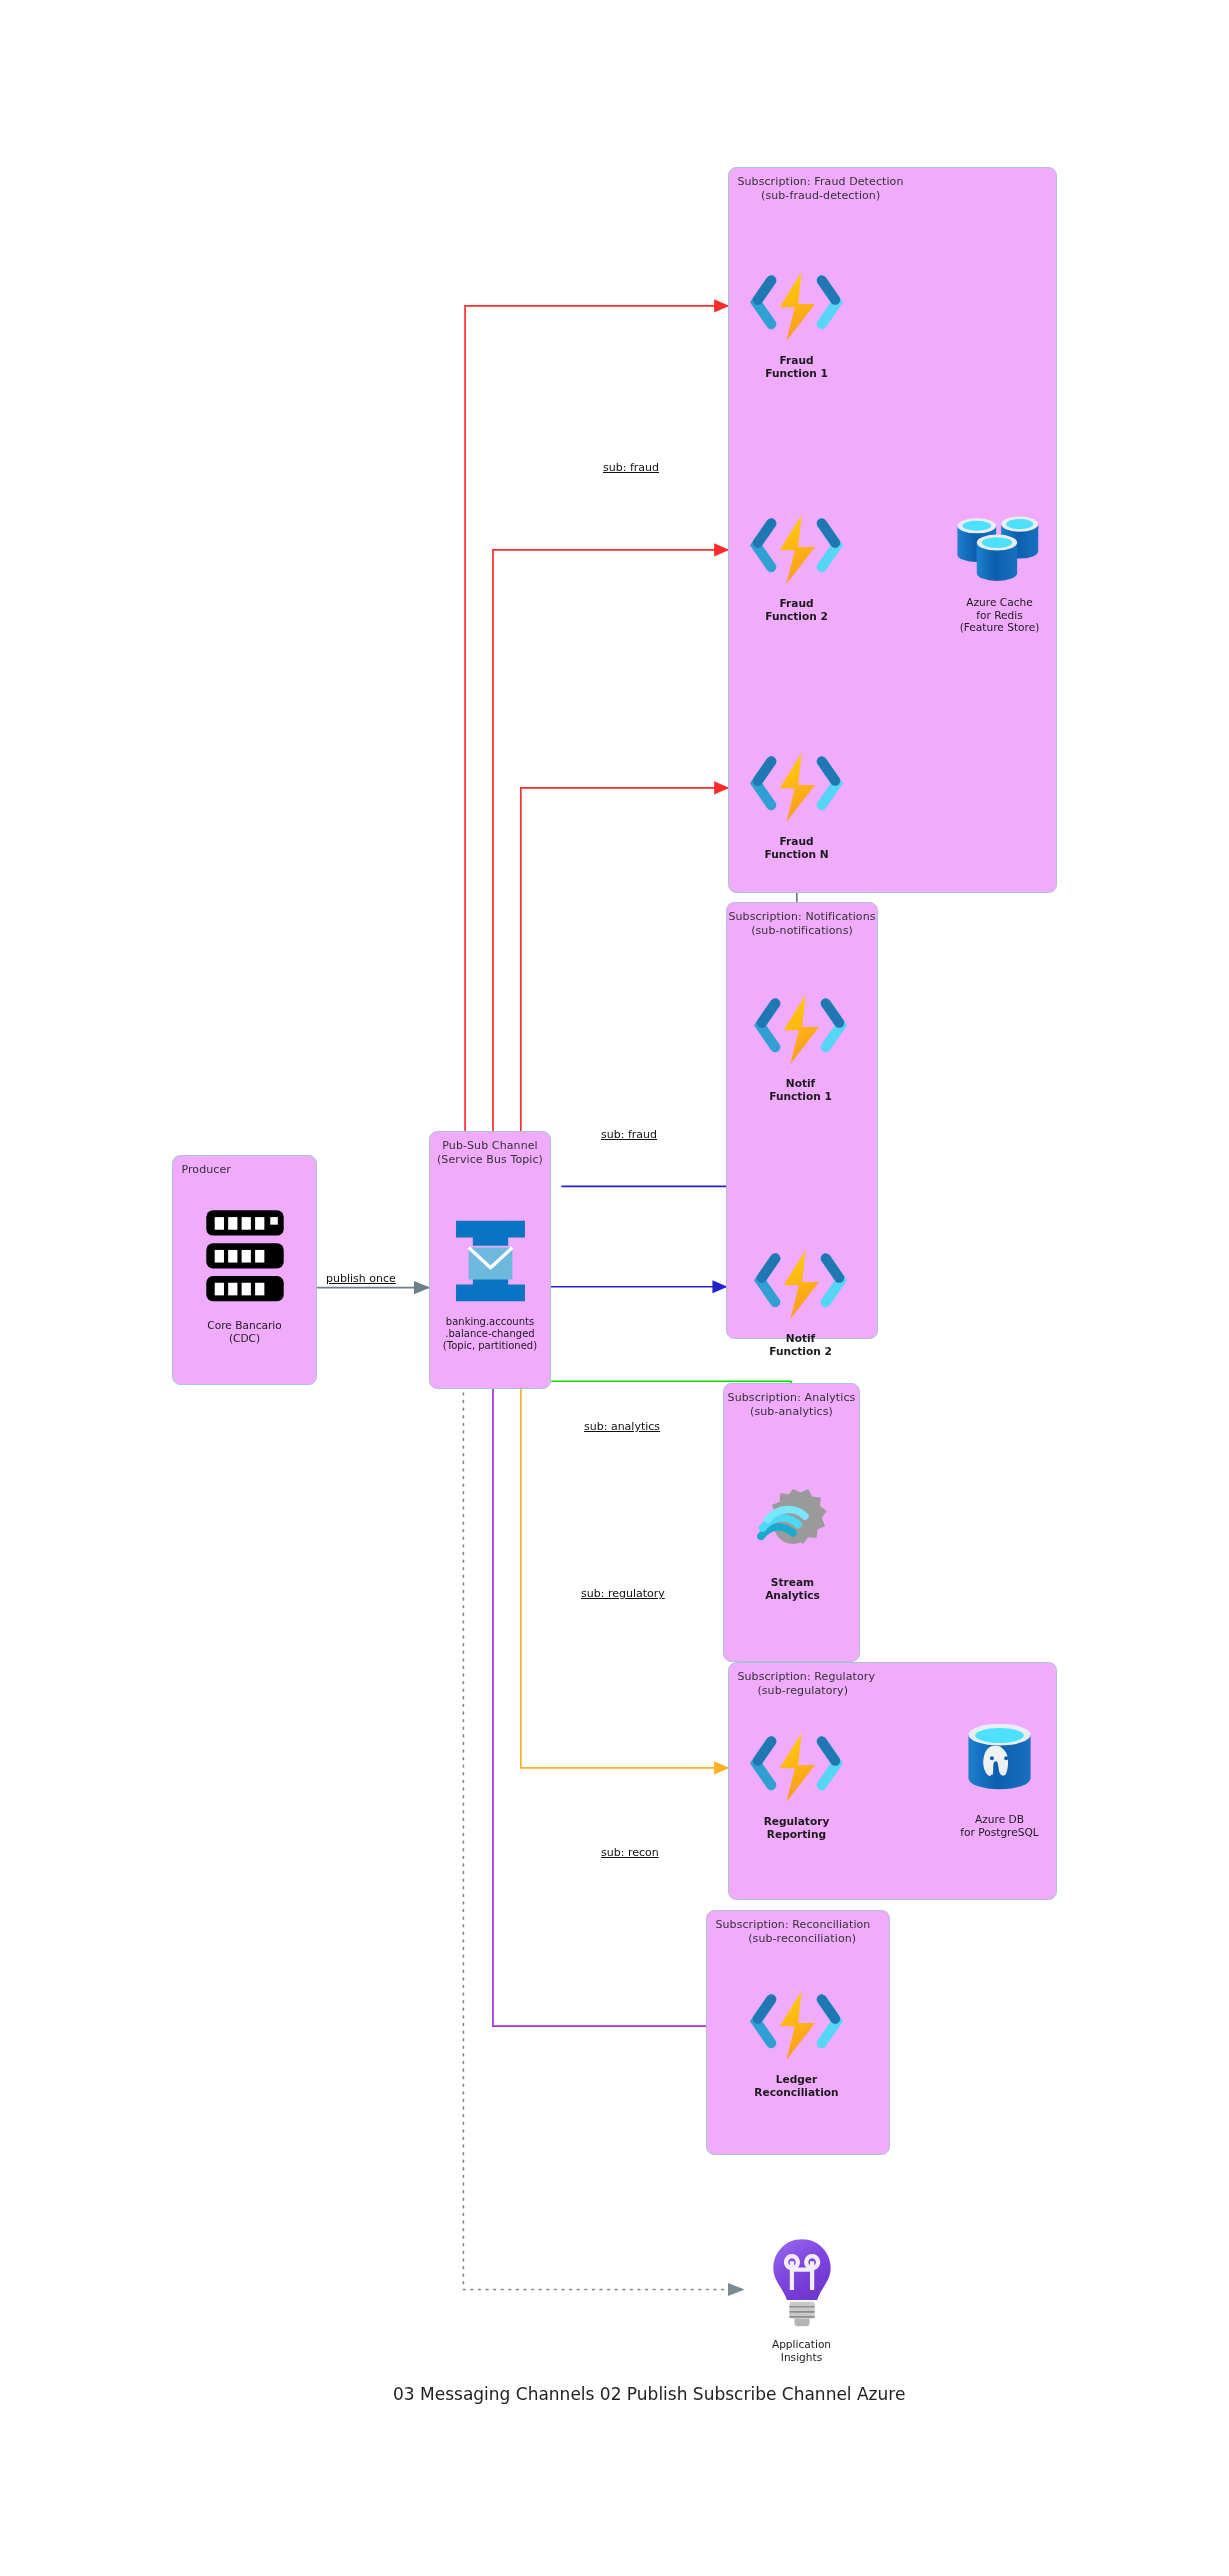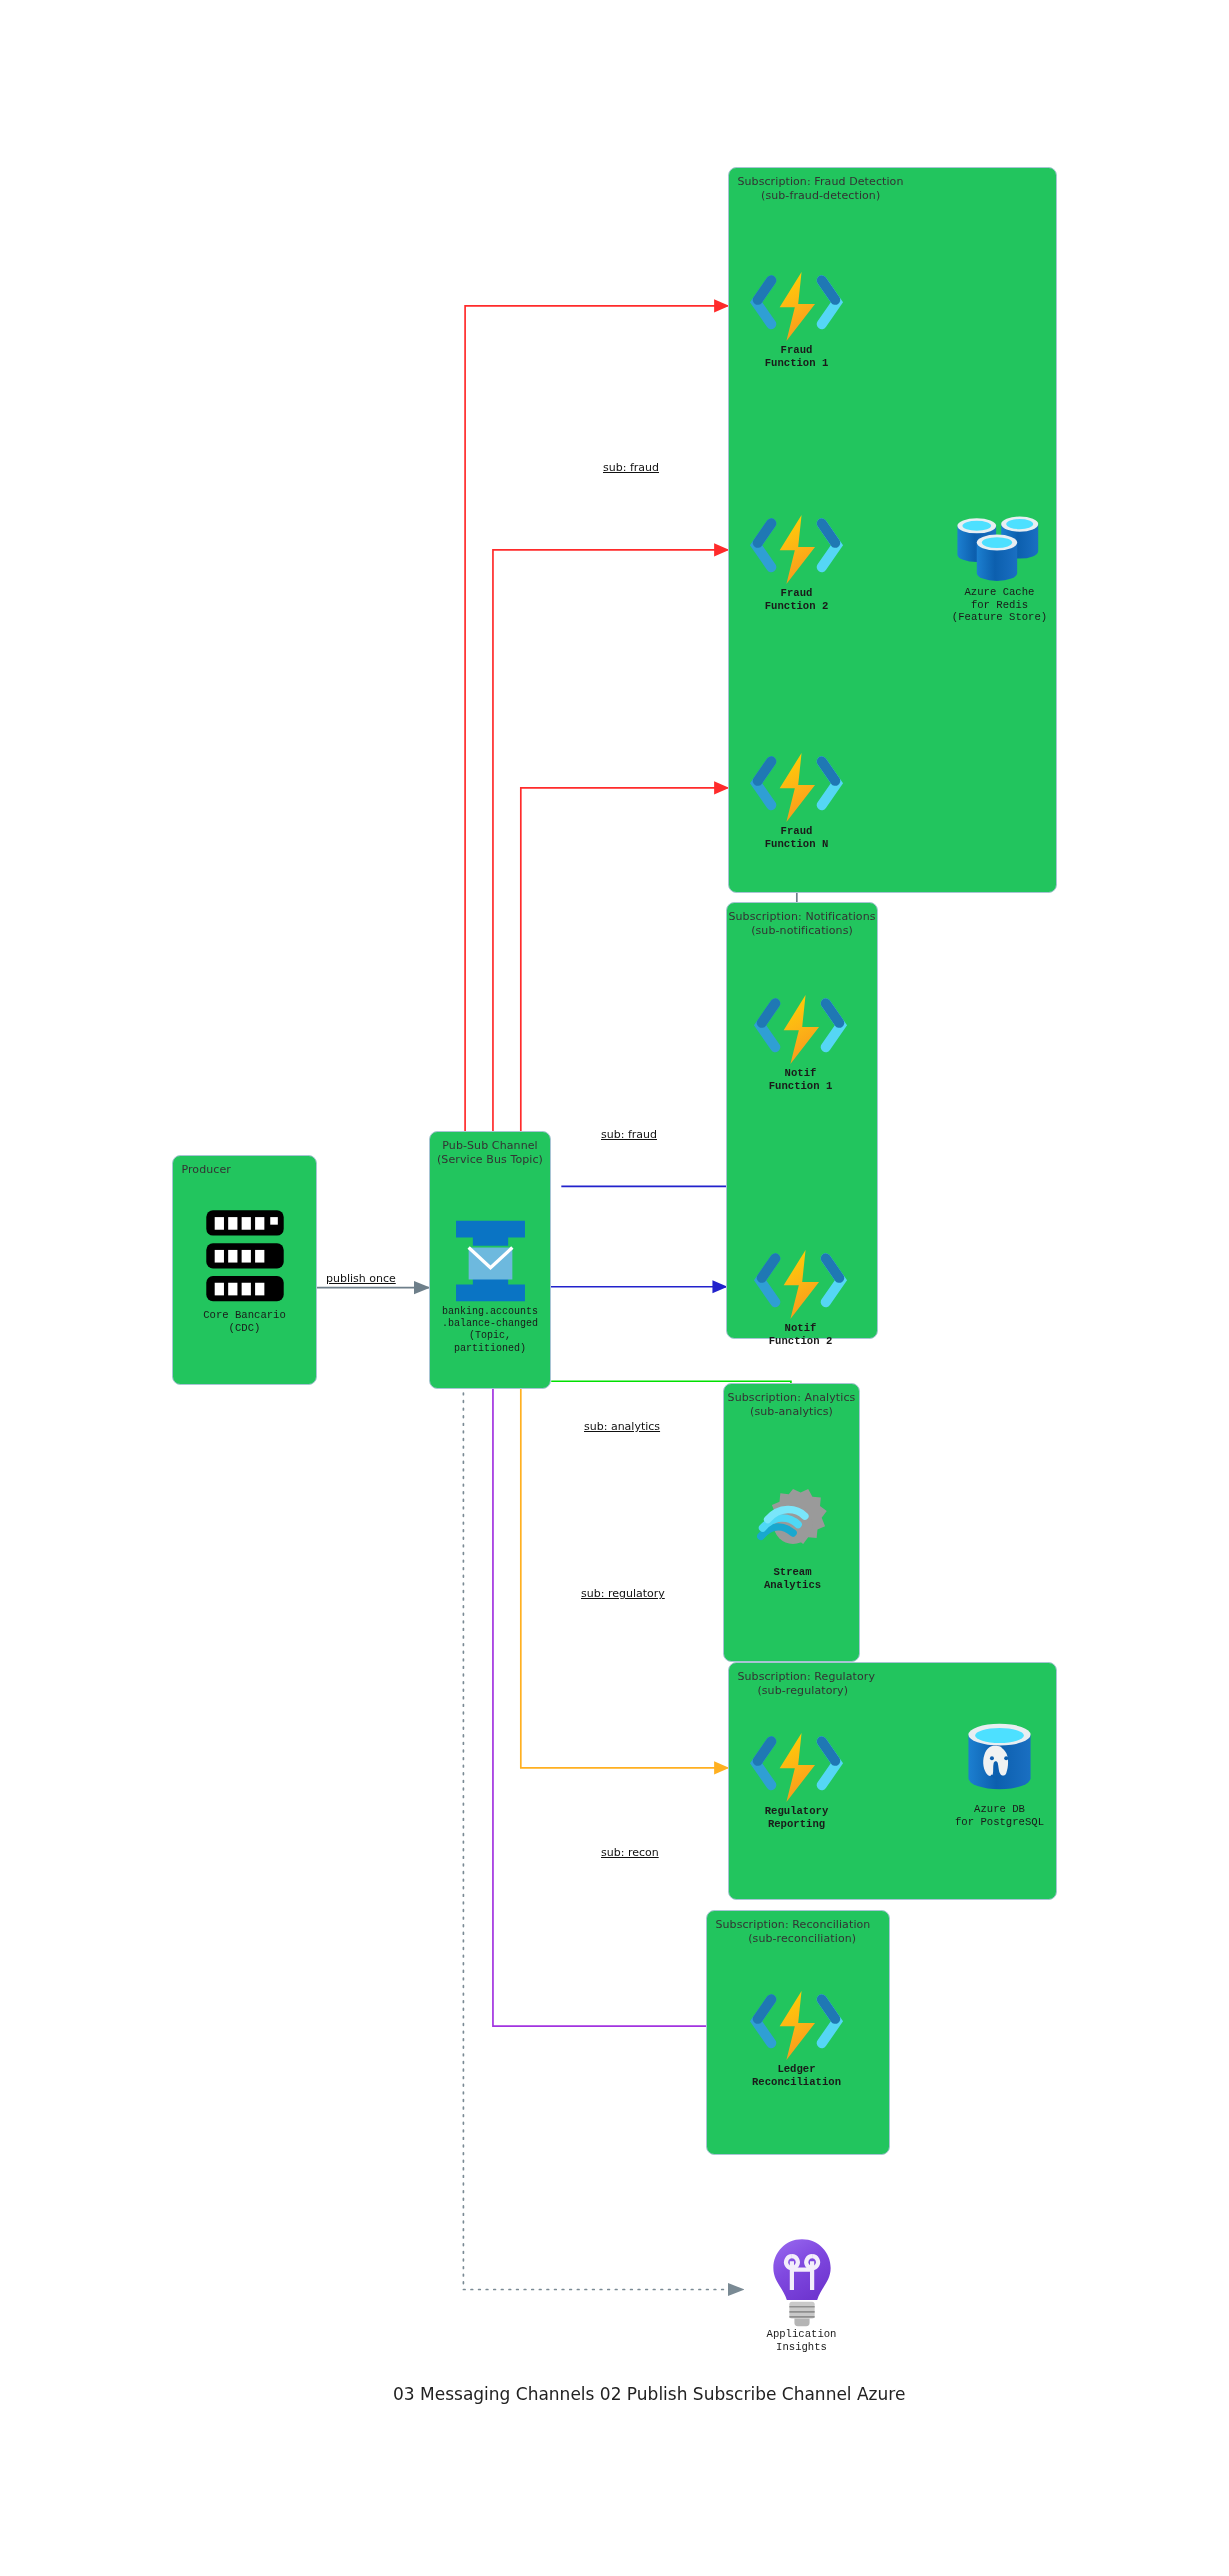--- a/index.html
+++ b/index.html
@@ -1,30 +1,30 @@
 <!DOCTYPE html>
 <html style="font-size:13.5px"><head>
 <meta charset="utf-8">
 <style>
   html,body{margin:0;padding:0;background:#ffffff;}
   body{width:1229px;height:2576px;position:relative;
        font-family:"DejaVu Sans","Liberation Sans",sans-serif;color:#1f1f1f;
        overflow:hidden;}
   #canvas{position:absolute;left:0;top:0;width:1229px;height:2576px;}
   .svgroot{position:absolute;left:0;top:0;width:1229px;height:2576px;}
-  .grp{position:absolute;background:#22c55e;border:0.8px solid #a8c4d4;
+  .grp{position:absolute;background:#f0abfc;border:0.8px solid #a8c4d4;
        border-radius:8.4px;box-sizing:border-box;}
   .grp-title{position:absolute;left:0;right:0;top:6.8px;text-align:center;
              font-size:11px;line-height:14.4px;color:#333;letter-spacing:0.1px;}
   .grp-title.lefty{text-align:left;padding-left:8.4px;}
   .grp-title .l2{display:block;text-align:center;}
   .node{position:absolute;display:flex;flex-direction:column;align-items:center;
         justify-content:flex-start;}
-  .node .cap{margin-top:1px;text-align:center;font-size:10.6px;line-height:12.7px;
-             font-weight:600;color:#1a1a1a;white-space:pre-line;font-family:Liberation Mono, monospace;}
+  .node .cap{margin-top:11px;text-align:center;font-size:10.6px;line-height:12.7px;
+             font-weight:600;color:#1a1a1a;white-space:pre-line;}
   .node .cap.reg{font-weight:400;}
   .edge-label{position:absolute;font-size:11px;color:#111;white-space:nowrap;text-decoration:underline;}
   .caption{position:absolute;font-size:17px;color:#222;white-space:nowrap;}
   .ico{display:block;}
 </style>
 </head>
 <body>
 
 <div id="canvas">
 

